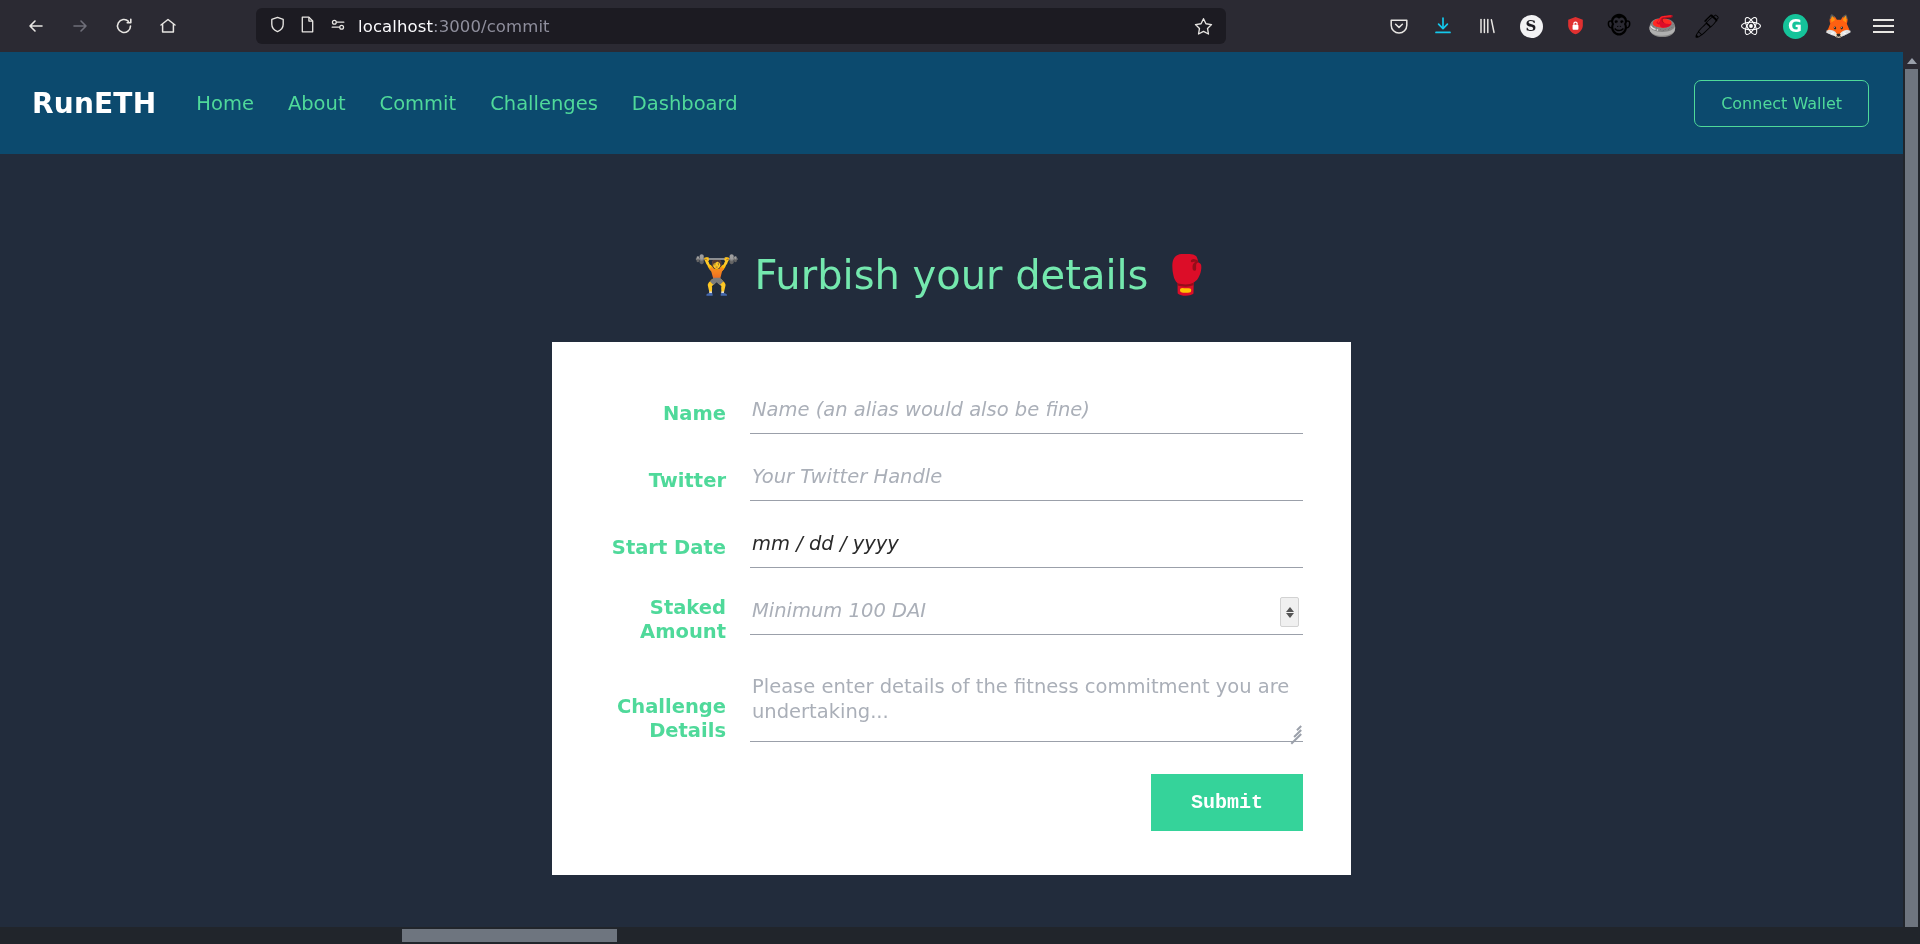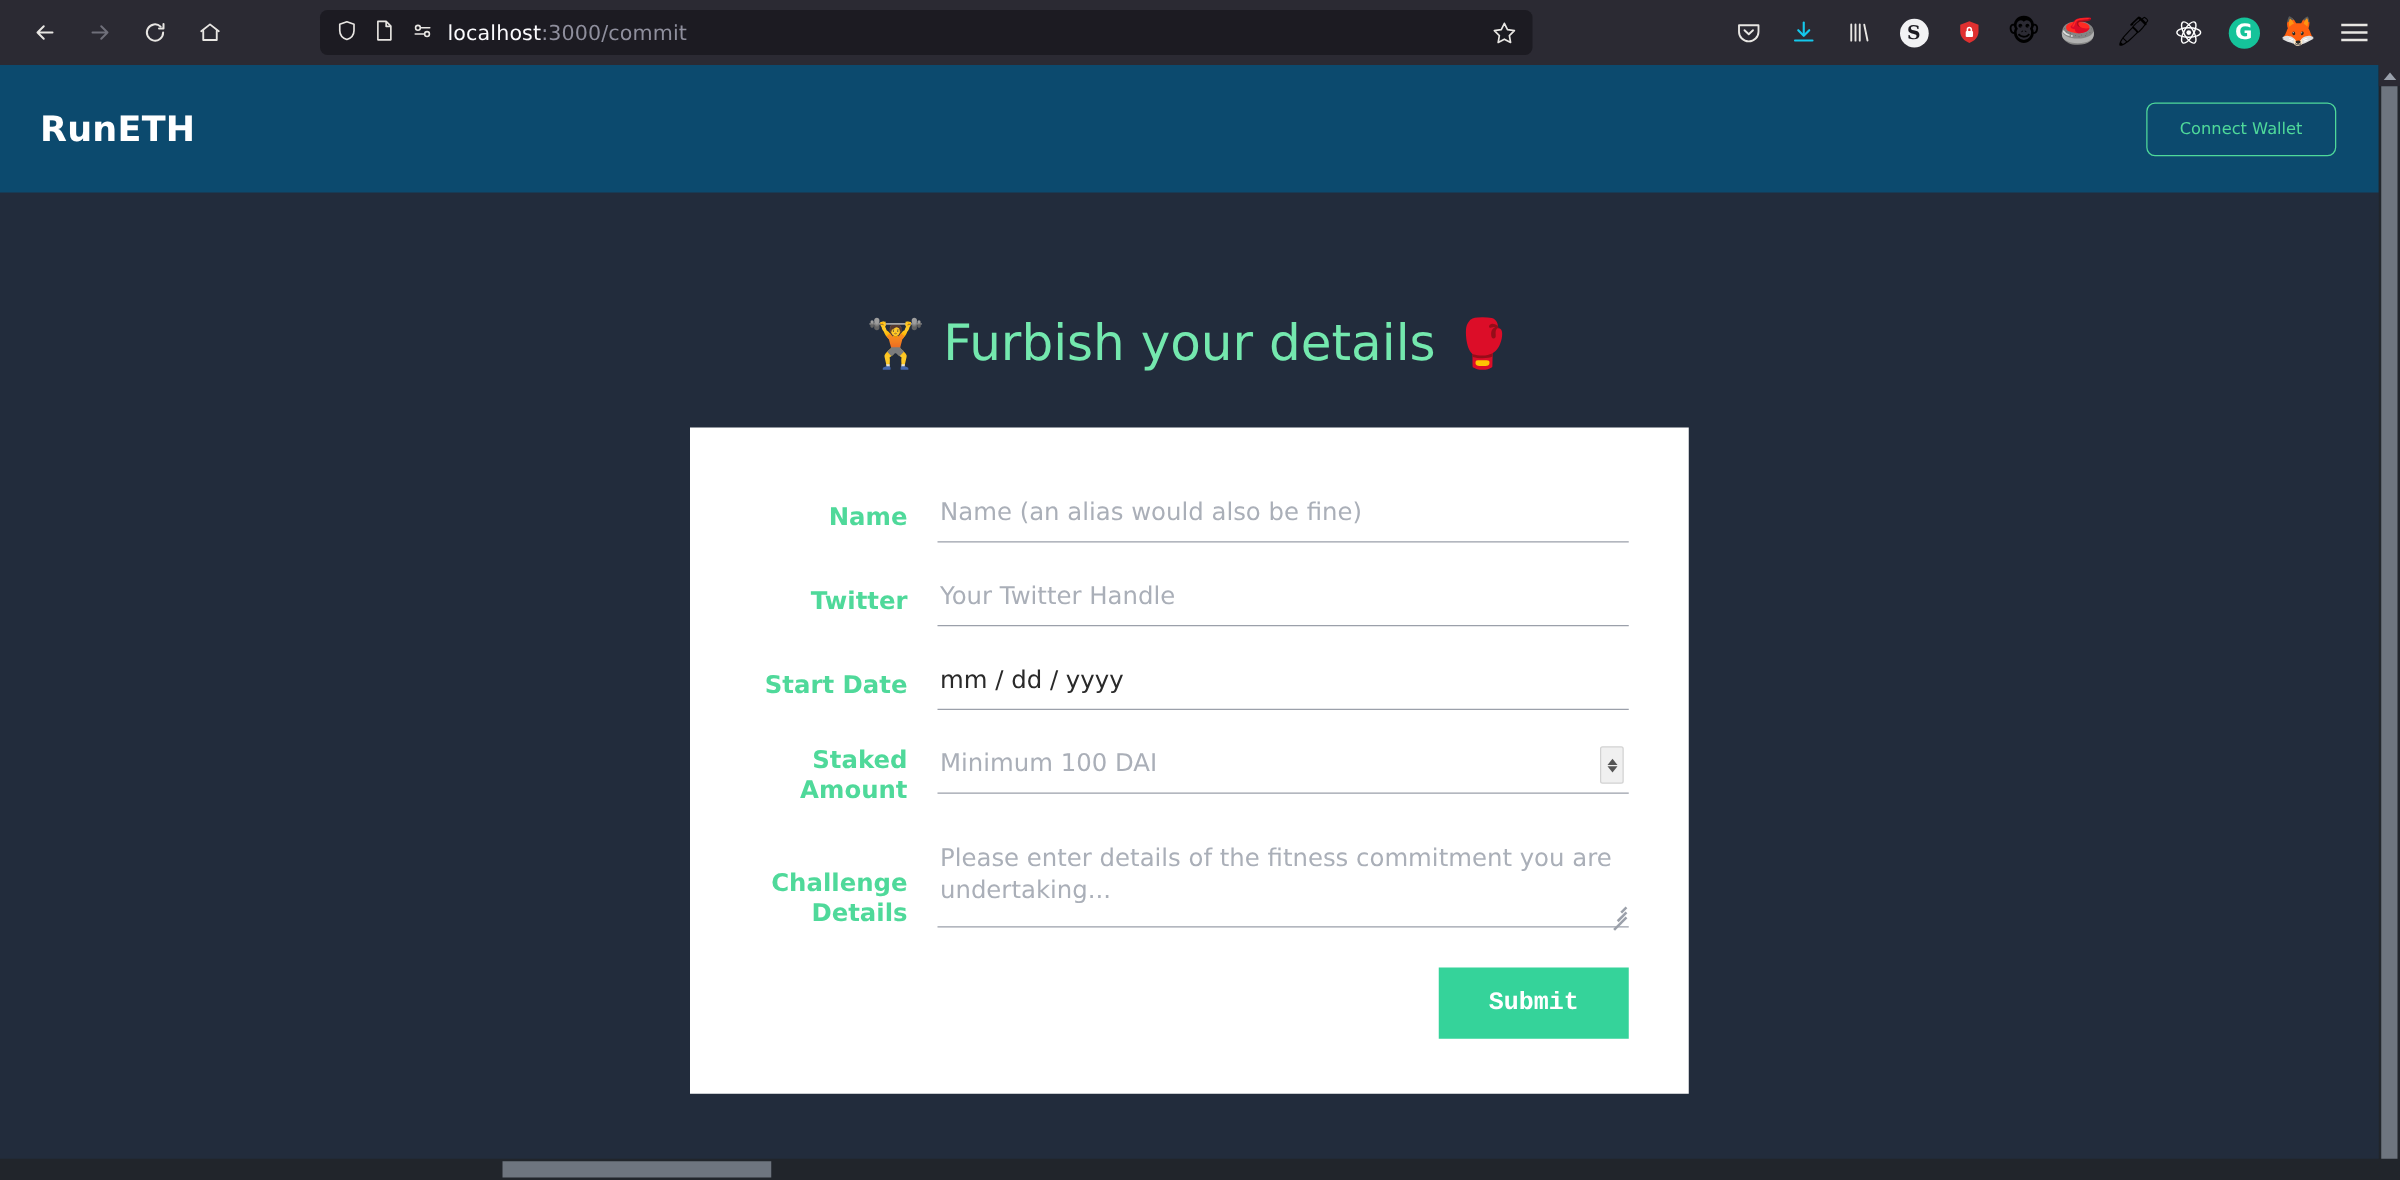--- a/index.html
+++ b/index.html
@@ -116,21 +116,21 @@
     text-decoration: none;
     white-space: nowrap;
   }
   #connect-wallet {
     margin-left: auto;
     border: 1.5px solid #4fd99a;
     color: #4fd99a;
     background: transparent;
     border-radius: 7px;
     padding: 13px 26px;
-    font-size: 13px;
+    font-size: 16px;
     cursor: pointer;
     font-family: "DejaVu Sans", sans-serif;
   }
 
   
   #page-body {
     padding-top: 98px;
     display: flex;
     flex-direction: column;
     align-items: center;
@@ -179,20 +179,21 @@
   .underline-input {
     width: 100%;
     border: none;
     border-bottom: 1.6px solid #9ba0aa;
     background: transparent;
     outline: none;
     font-size: 19.5px;
     font-family: "DejaVu Sans", sans-serif;
     padding: 4px 2px 12px 2px;
     color: #333;
+    font-style: italic;
   }
   .underline-input::placeholder { color: #aaafb8; }
 
   .date-input { color: #2a2a2a; }
   .date-ph { color: #2a2a2a; font-size: 19.5px; text-align: right; }
 
   .stepper {
     position: absolute;
     right: 4px;
     top: 2px;
@@ -421,20 +422,27 @@
       </span>
     </div>
   </div>
 </div>
 
 <div id="page-viewport">
   <div id="page-content">
 
     <div id="site-navbar">
       <div id="brand">RunETH</div>
+      <nav id="main-nav">
+        <a href="#">Home</a>
+        <a href="#">About</a>
+        <a href="#">Commit</a>
+        <a href="#">Challenges</a>
+        <a href="#">Dashboard</a>
+      </nav>
       <button id="connect-wallet">Connect Wallet</button>
     </div>
 
     <div id="page-body">
 
       <h1 id="page-title">
         <span class="emoji">🏋️</span>
         <span>Furbish your details</span>
         <span class="emoji">🥊</span>
       </h1>

